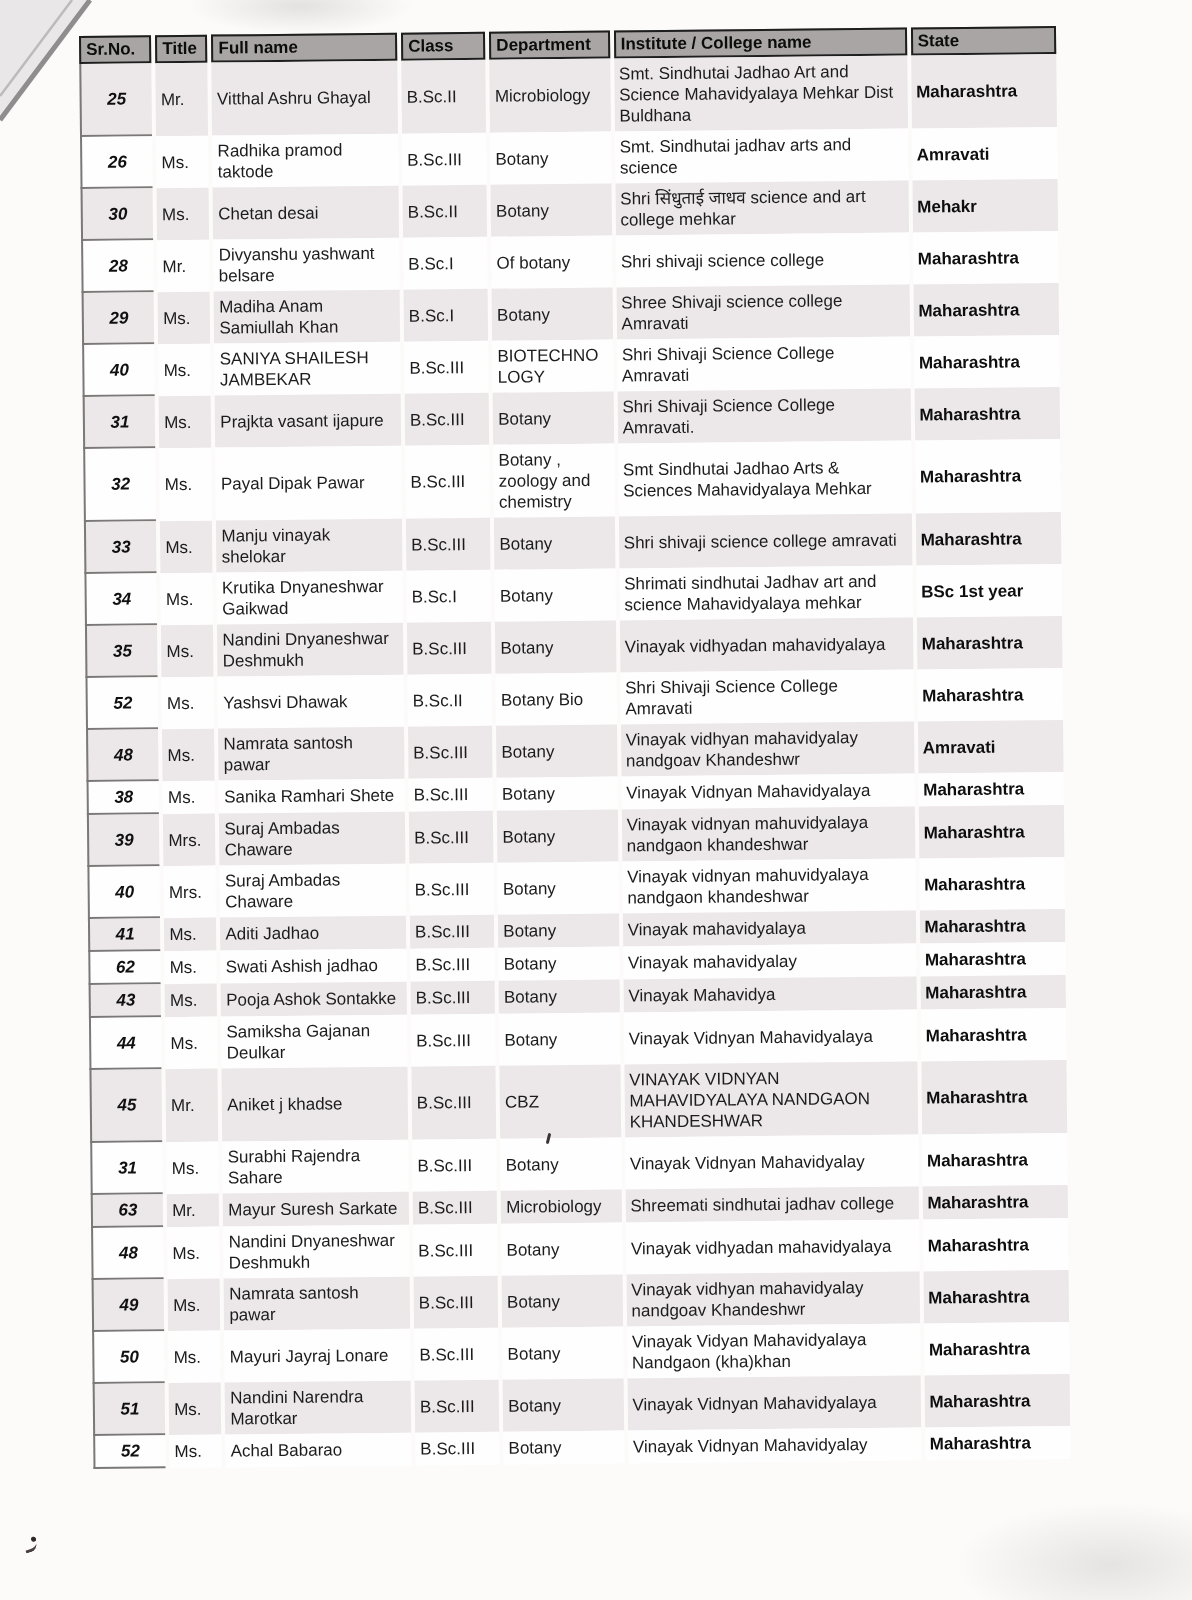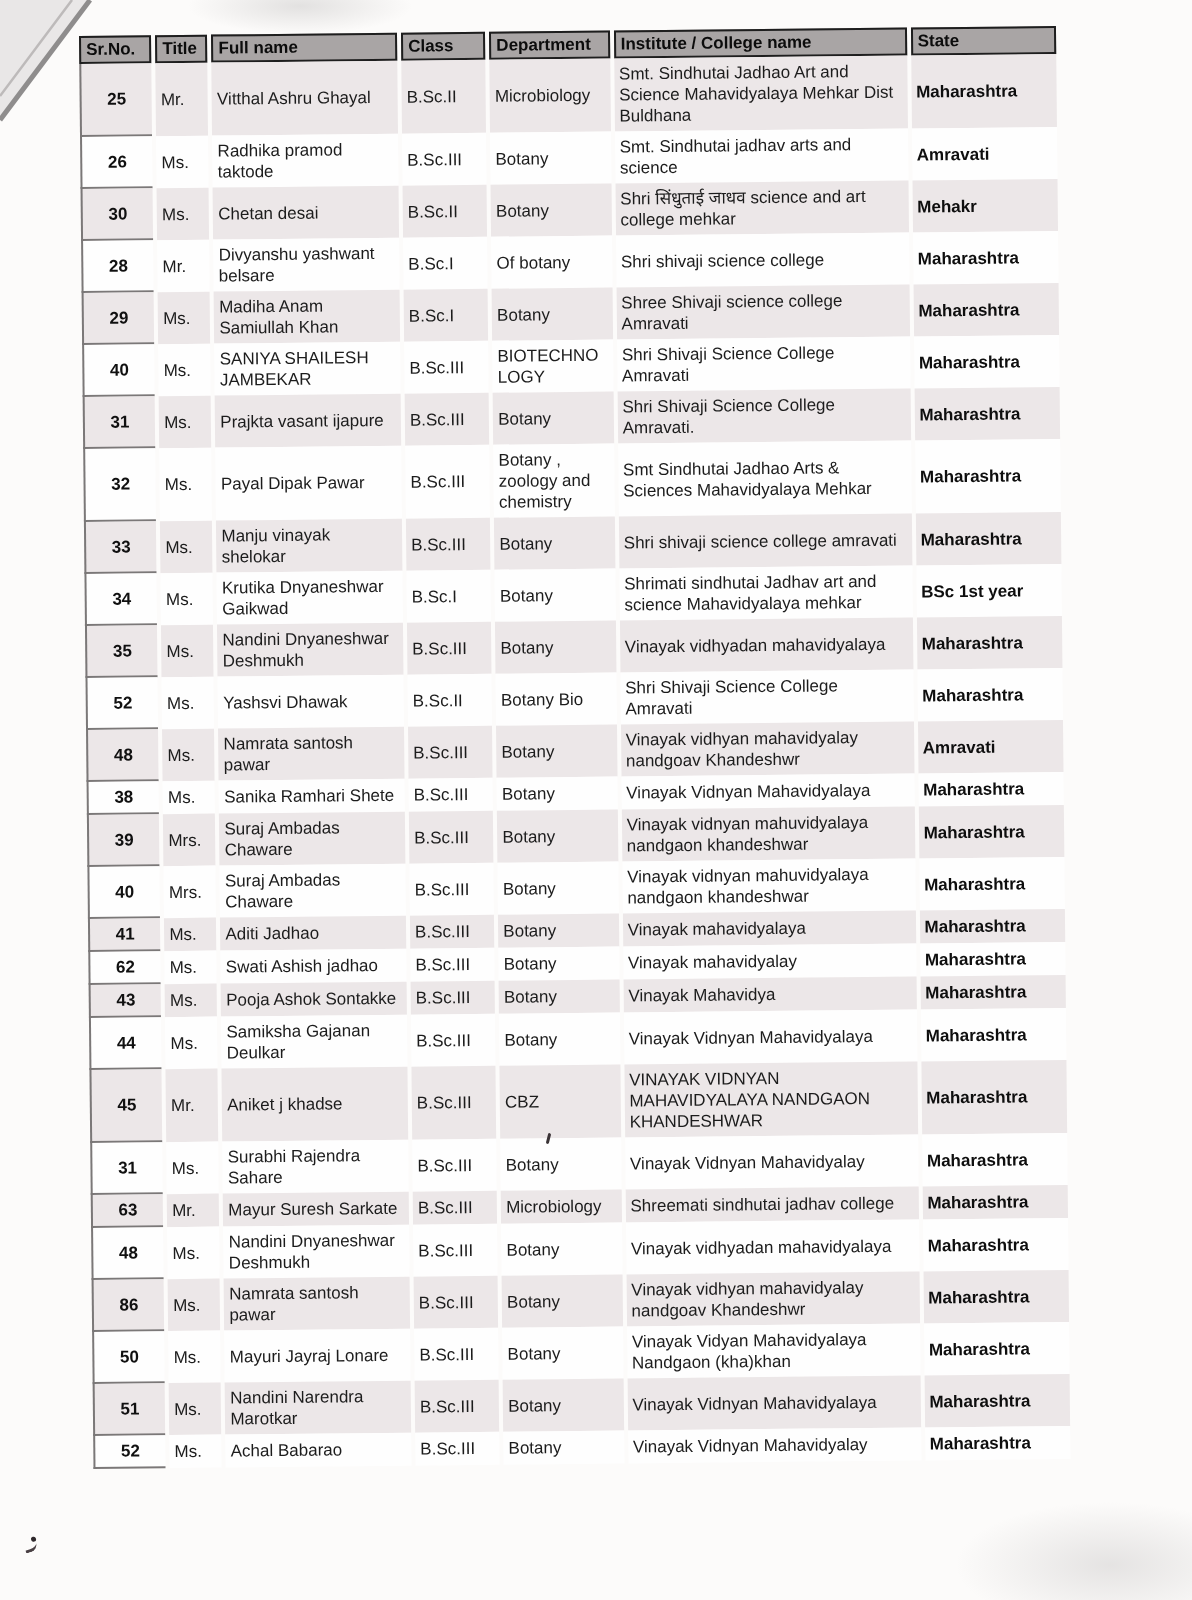--- a/index.html
+++ b/index.html
@@ -53,20 +53,21 @@
     padding:5px 5px;
     vertical-align:middle;
     overflow-wrap:break-word;
     background:#fefefe;
   }
   tr.shaded td{background:var(--row-shade);}
   td.c-srno{
     font-weight:bold;text-align:center;color:#101010;
     border-left:2px solid var(--srno-line);
     border-bottom:2px solid var(--srno-line);
+    font-style:italic;
   }
   td.c-state{font-weight:bold;color:#0e0e0e;}
   
   .corner-fold{position:absolute;left:0;top:0;pointer-events:none;}
   .ink-mark-a{
     position:absolute;left:547px;top:1133px;width:3px;height:11px;
     background:#3a3336;transform:rotate(14deg);border-radius:2px;
   }
   .ink-mark-b{
     position:absolute;left:24px;top:1540px;width:13px;height:9px;
@@ -322,21 +323,21 @@
           <tr>
     <td class="c-srno">48</td>
     <td class="c-title">Ms.</td>
     <td class="c-name">Nandini Dnyaneshwar Deshmukh</td>
     <td class="c-class">B.Sc.III</td>
     <td class="c-dept">Botany</td>
     <td class="c-inst">Vinayak vidhyadan mahavidyalaya</td>
     <td class="c-state">Maharashtra</td>
   </tr>
           <tr class="shaded">
-    <td class="c-srno">86</td>
+    <td class="c-srno">49</td>
     <td class="c-title">Ms.</td>
     <td class="c-name">Namrata santosh pawar</td>
     <td class="c-class">B.Sc.III</td>
     <td class="c-dept">Botany</td>
     <td class="c-inst">Vinayak vidhyan mahavidyalay nandgoav Khandeshwr</td>
     <td class="c-state">Maharashtra</td>
   </tr>
           <tr>
     <td class="c-srno">50</td>
     <td class="c-title">Ms.</td>

